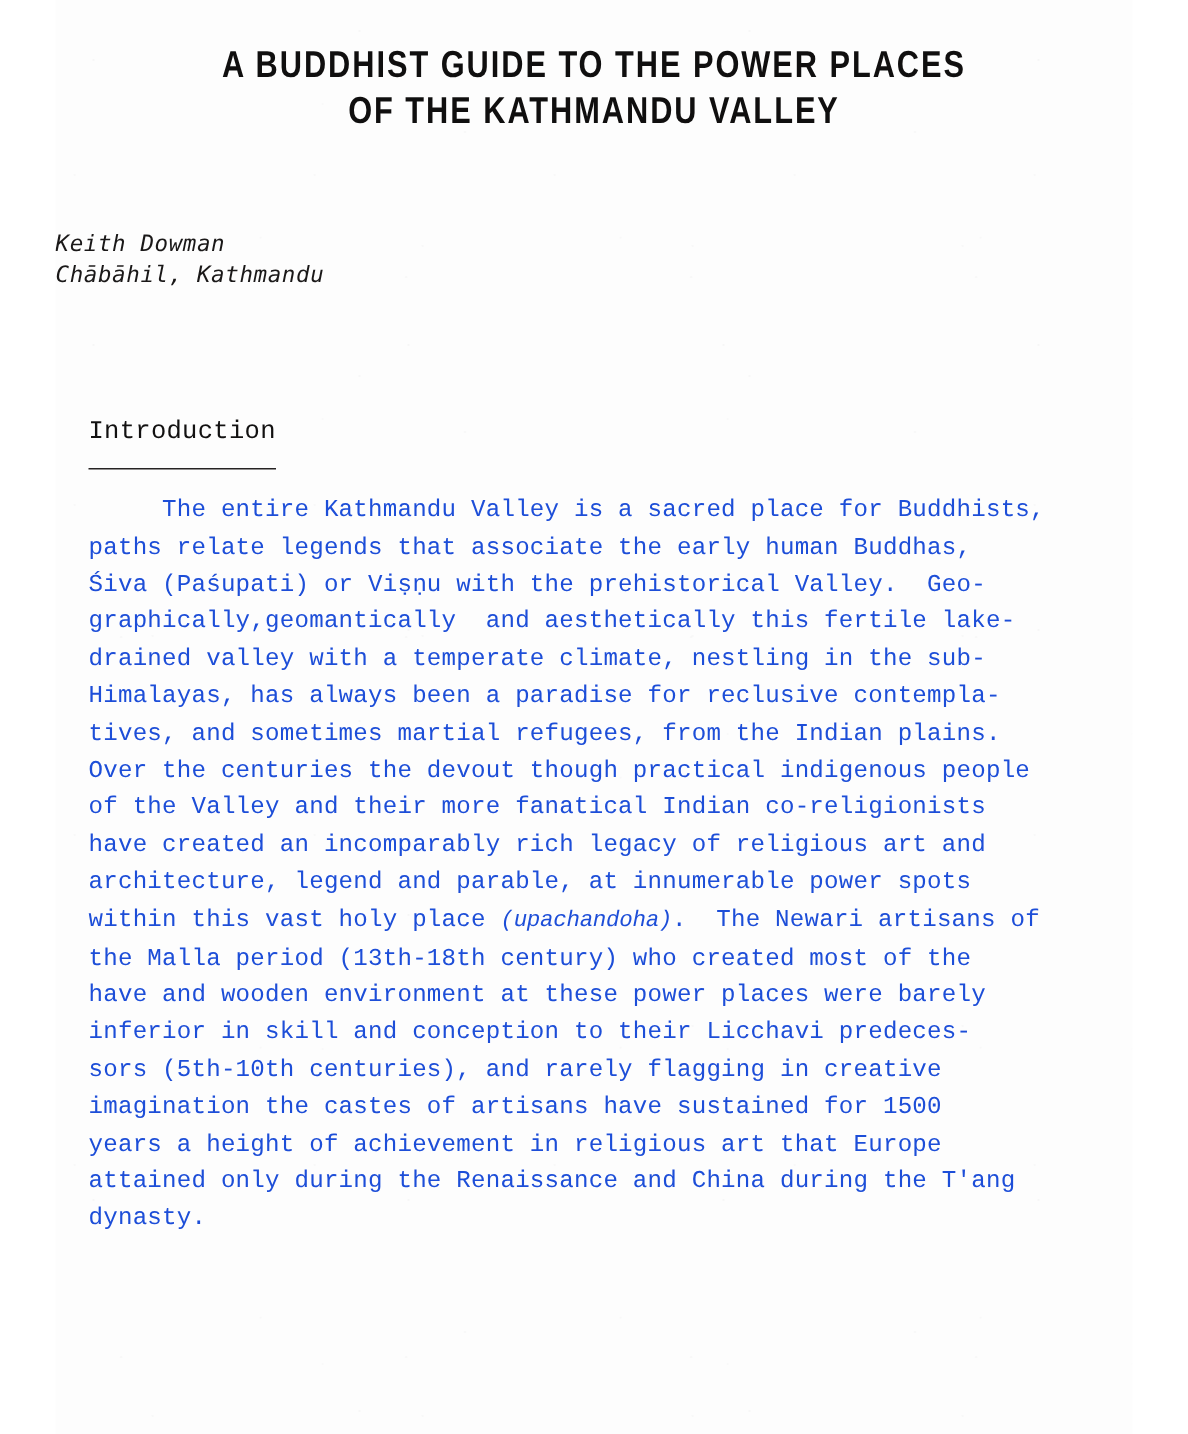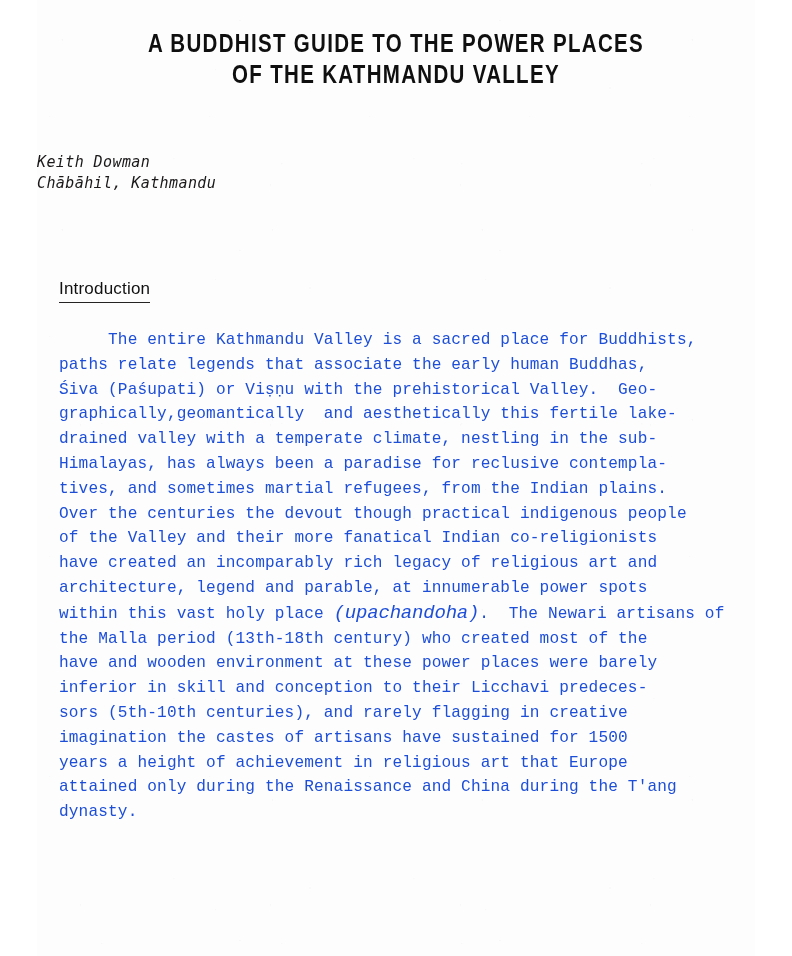--- a/index.html
+++ b/index.html
@@ -74,26 +74,26 @@
     line-height: 21px;
     letter-spacing: 0.4px;
     color: #1a1818;
   }
 
   
   .section-heading {
     position: absolute;
     top: 278px;
     left: 22px;
-    font-family: Liberation Sans, sans-serif;
+    font-family: Liberation Mono, monospace;
     font-size: 17px;
     line-height: 22px;
     color: #121111;
     letter-spacing: 0.2px;
-    padding-bottom: 2px;
+    padding-bottom: 12px;
     border-bottom: 1.4px solid #262323;
     display: inline-block;
   }
 
   
   .body-block {
     position: absolute;
     top: 328px;
     left: 22px;
     width: 760px;
@@ -103,21 +103,21 @@
     font-family: Liberation Mono, monospace;
     font-size: 16.1px;
     line-height: 24.8px;
     letter-spacing: 0.15px;
     color: #1d4ed8;
     white-space: pre;
   }
 
   .body-line .ital {
     font-style: italic;
-    font-size: 19px;
+    font-size: 15px;
     letter-spacing: -0.2px;
   }
 </style>
 </head>
 <body>
 
 <div class="page">
 
   <div class="paper-grain"></div>
 

